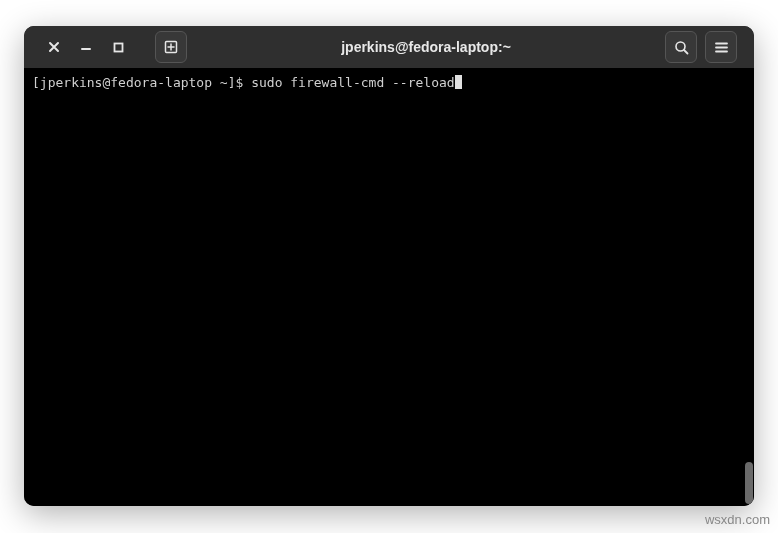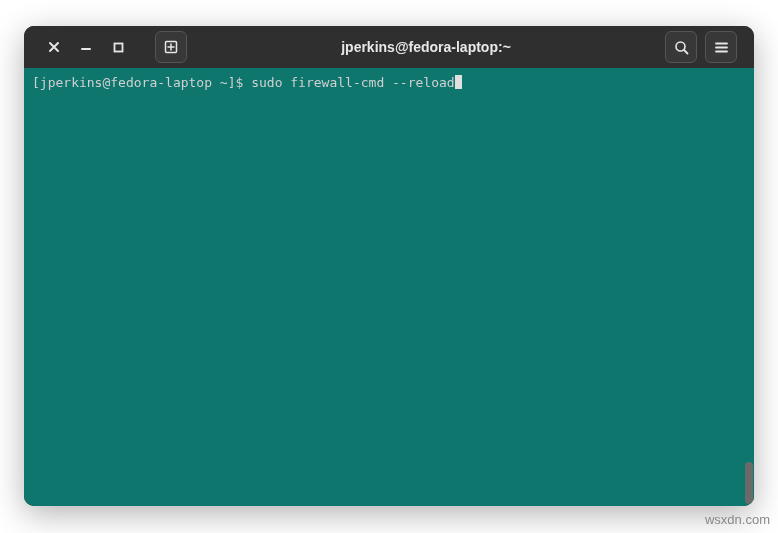--- a/index.html
+++ b/index.html
@@ -79,21 +79,21 @@
       border: 1px solid #555;
       border-radius: 6px;
       display: flex;
       align-items: center;
       justify-content: center;
       cursor: pointer;
       background: #383838;
     }
     .terminal-content {
       flex: 1;
-      background: #0f766e;
+      background: #000000;
       padding: 6px 8px;
       font-family: "DejaVu Sans Mono", "Liberation Mono", Consolas, monospace;
       font-size: 13px;
       color: #e0e0e0;
       position: relative;
       overflow: hidden;
     }
     .terminal-line {
       white-space: pre;
       line-height: 1.35;

